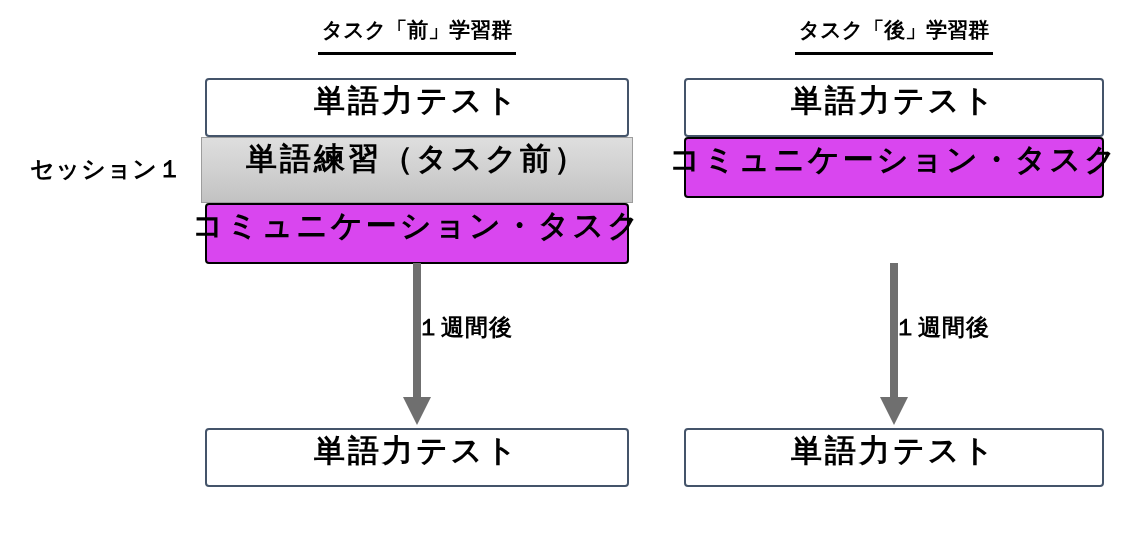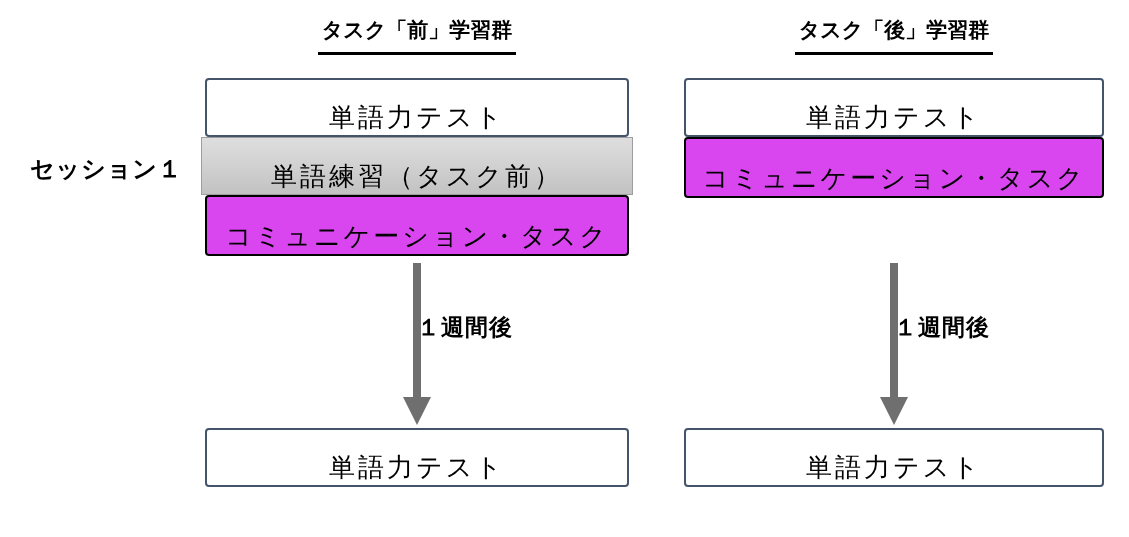--- a/index.html
+++ b/index.html
@@ -28,34 +28,34 @@
   .group-title-wrap{
     position:absolute;top:10px;left:0;right:0;text-align:center;
   }
   .group-title{
     display:inline-block;font-weight:bold;font-size:21px;line-height:40px;
     border-bottom:3px solid #000;padding:0 4px 2px 4px;white-space:nowrap;
   }
 
   .step-stack{position:absolute;top:78px;left:0;right:0;}
   .step-box{
-    display:flex;align-items:flex-end;justify-content:center;
-    font-weight:normal;font-size:26px;letter-spacing:3px;white-space:nowrap;
+    display:flex;align-items:flex-start;justify-content:center;
+    font-weight:bold;font-size:31px;letter-spacing:3px;white-space:nowrap;
     box-sizing:border-box;position:relative;
   }
   .step-box.white-blue{
     height:59px;background:#fff;
     border:2px solid var(--box-border-blue,#44546A);border-radius:4px;
   }
   .step-box.white-black{
     height:61px;background:#d946ef;
     border:2px solid var(--box-border-black,#000);border-radius:4px;
   }
   .step-box.gray{
-    height:58px;margin:0 -4px;z-index:2;
+    height:66px;margin:0 -4px;z-index:2;
     background:linear-gradient(180deg,var(--gray-fill-top,#DEDEDE) 0%,#d2d2d2 45%,var(--gray-fill-bottom,#C2C2C2) 100%);
     border:1px solid var(--gray-border,#9D9D9D);
   }
 
   .arrow{position:absolute;top:263px;left:50%;margin-left:-15px;width:30px;height:163px;}
 
   .interval-label{
     position:absolute;top:312px;left:50%;
     font-weight:bold;font-size:23px;letter-spacing:1px;white-space:nowrap;
   }

